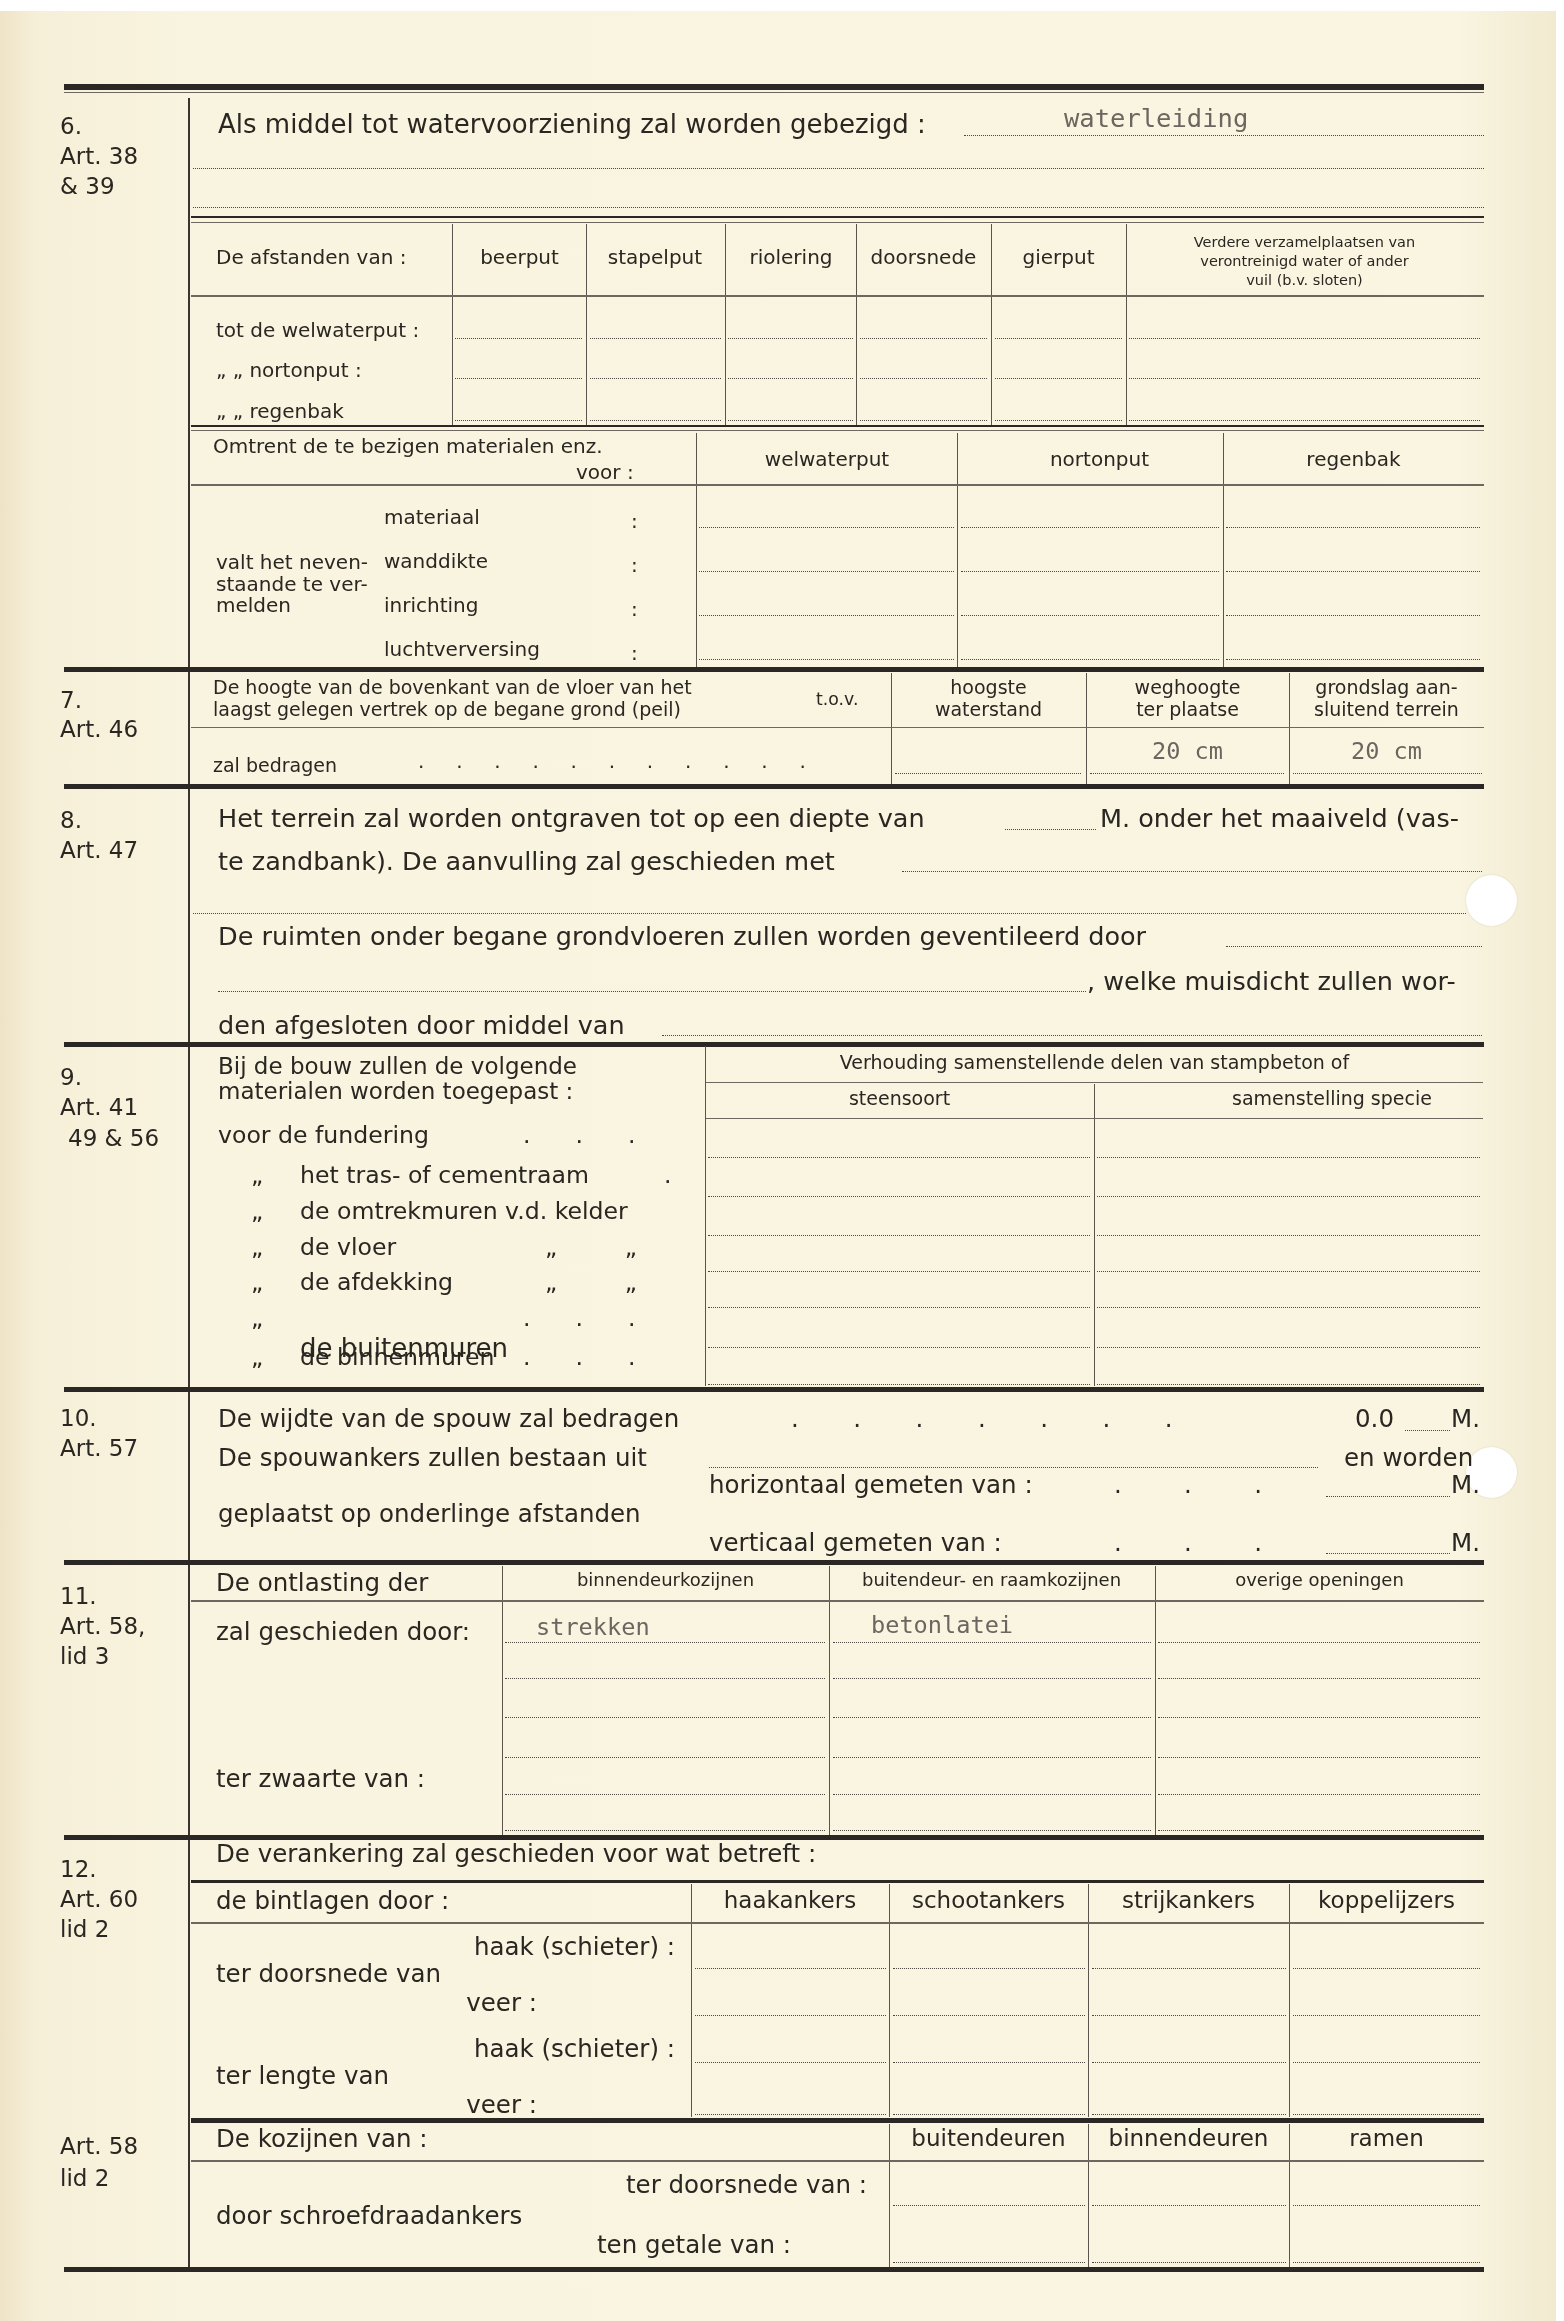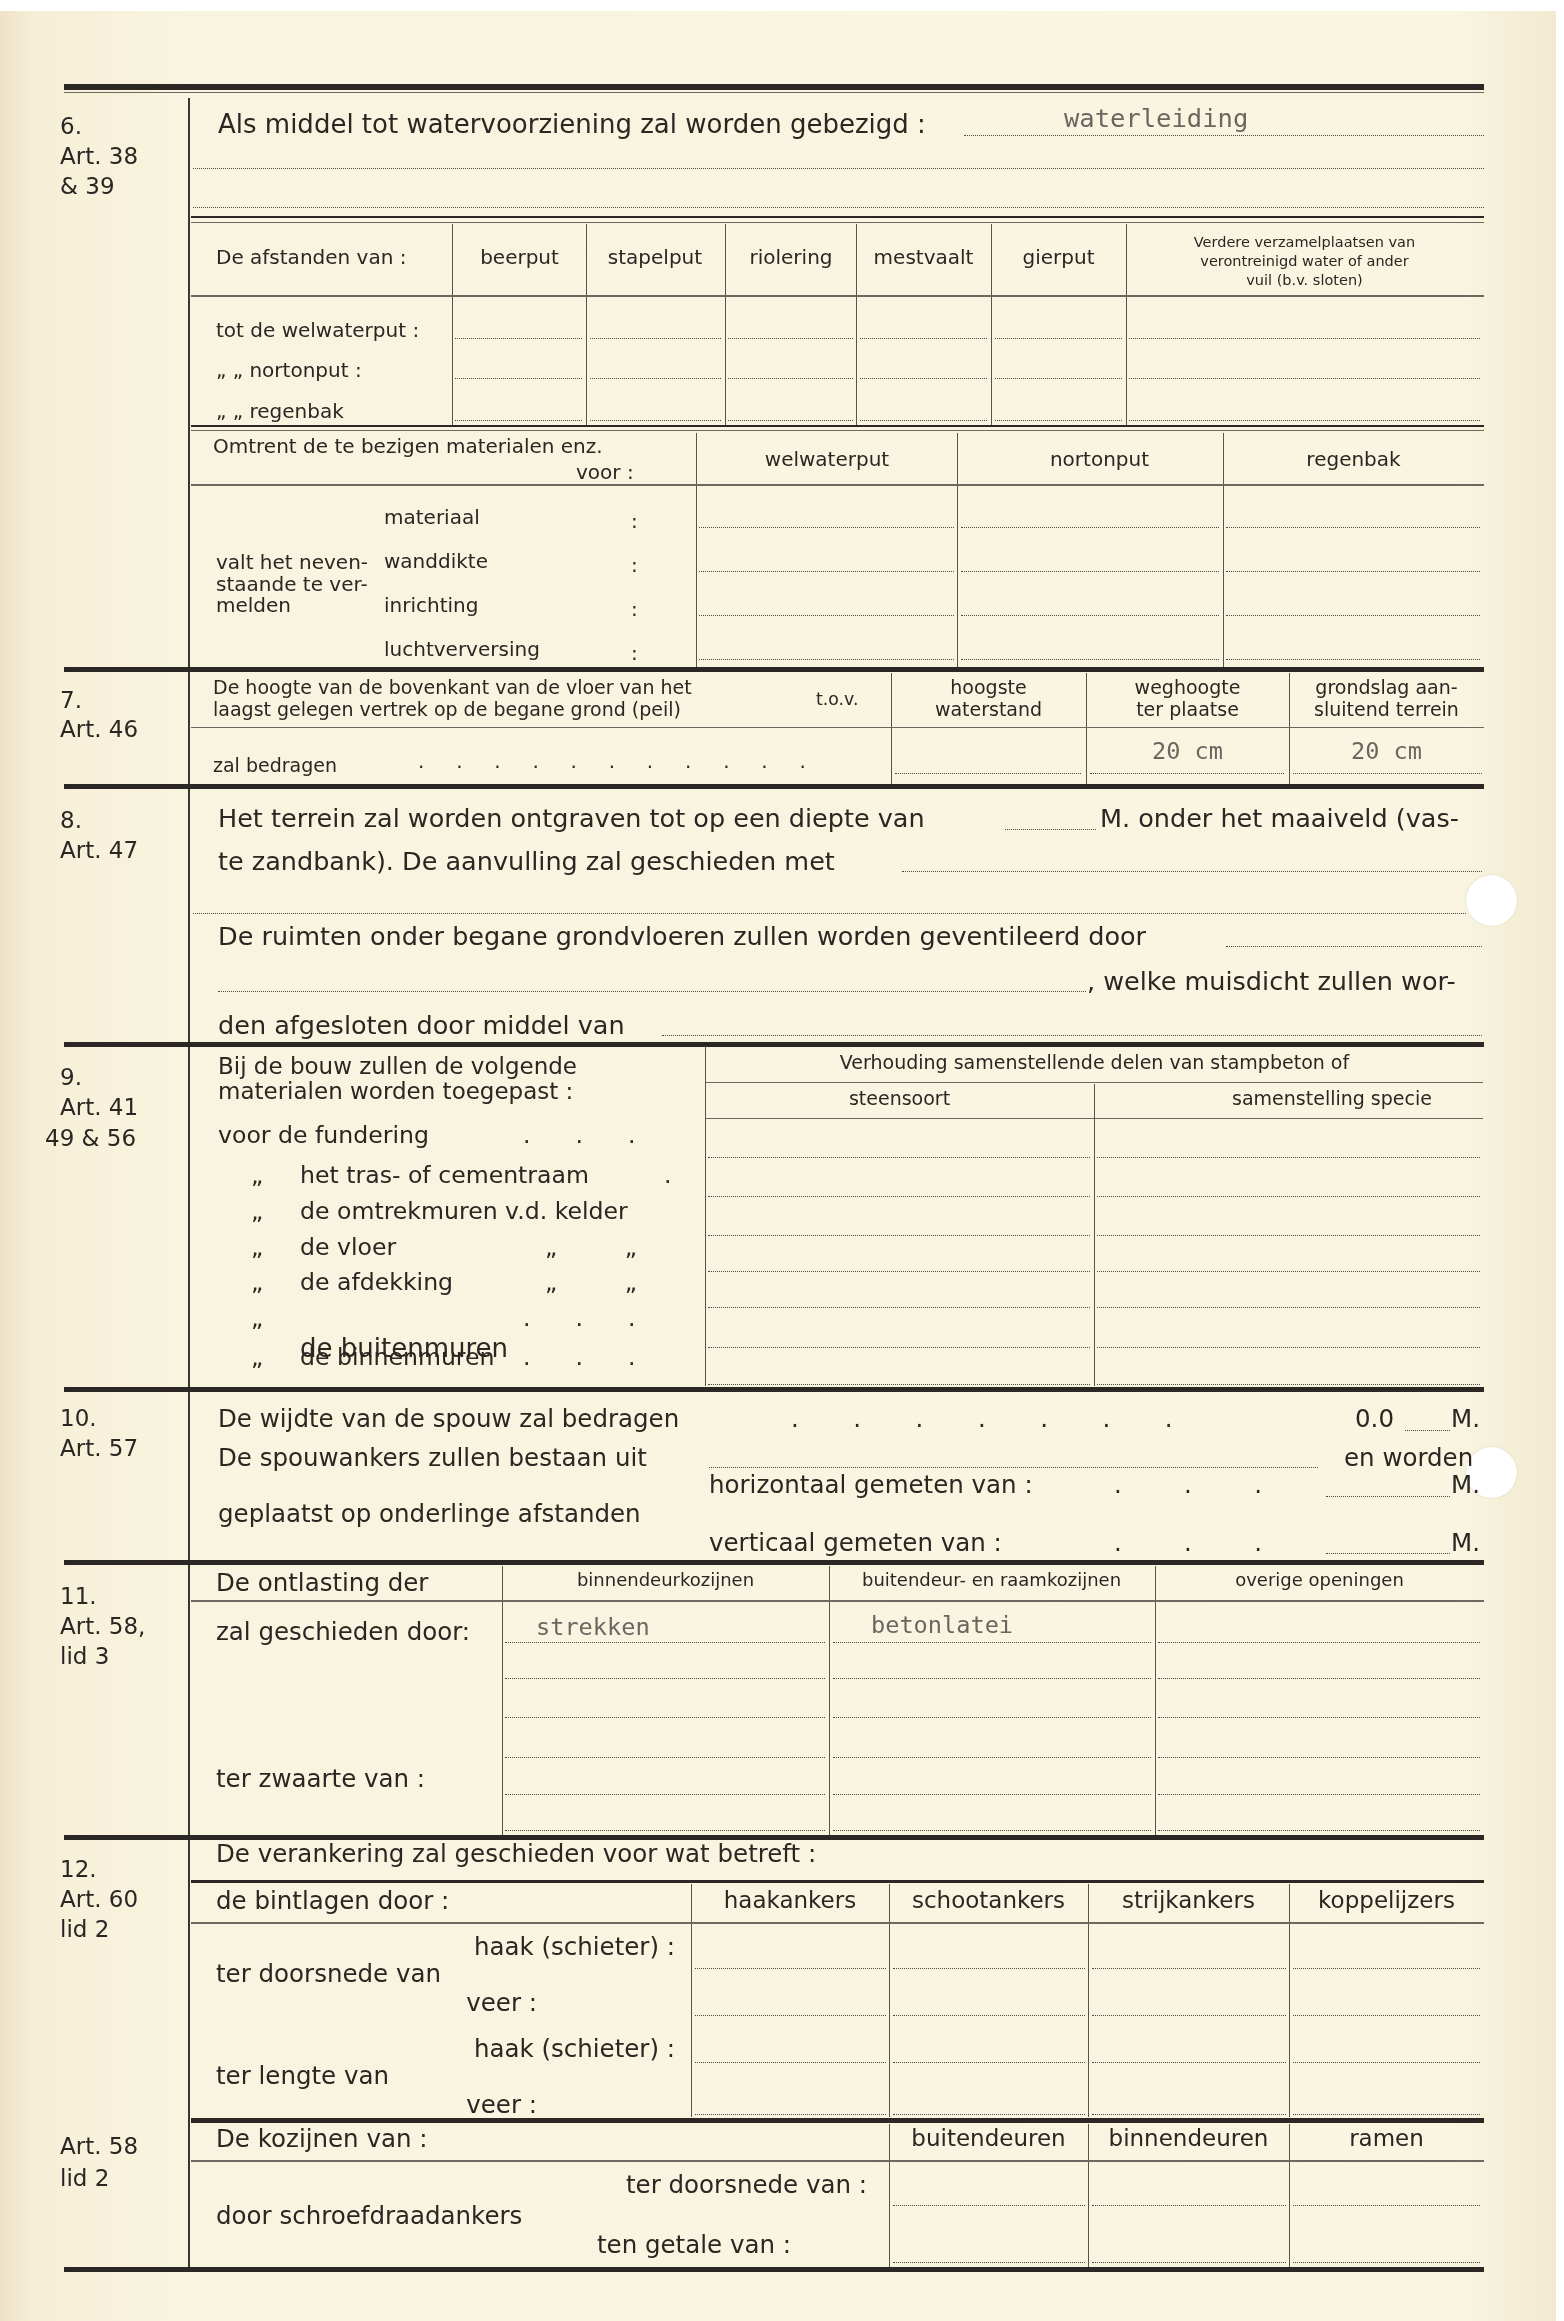--- a/index.html
+++ b/index.html
@@ -57,21 +57,21 @@
 <div class="vthin" style="left:452px; top:224px; height:202px;"></div>
 <div class="vthin" style="left:586px; top:224px; height:202px;"></div>
 <div class="vthin" style="left:725px; top:224px; height:202px;"></div>
 <div class="vthin" style="left:856px; top:224px; height:202px;"></div>
 <div class="vthin" style="left:991px; top:224px; height:202px;"></div>
 <div class="vthin" style="left:1126px; top:224px; height:202px;"></div>
 
 <div class="t md c" style="left:452px; width:135px; top:247px;">beerput</div>
 <div class="t md c" style="left:586px; width:138px; top:247px;">stapelput</div>
 <div class="t md c" style="left:725px; width:132px; top:247px;">riolering</div>
-<div class="t md c" style="left:856px; width:135px; top:247px;">mestvaalt</div>
+<div class="t md c" style="left:856px; width:135px; top:247px;">doorsnede</div>
 <div class="t md c" style="left:991px; width:135px; top:247px;">gierput</div>
 <div class="t sm c" style="left:1127px; width:355px; top:235px; font-size:14.5px;">Verdere verzamelplaatsen van</div>
 <div class="t sm c" style="left:1127px; width:355px; top:254px; font-size:14.5px;">verontreinigd water of ander</div>
 <div class="t sm c" style="left:1127px; width:355px; top:273px; font-size:14.5px;">vuil (b.v. sloten)</div>
 
 <div class="rule hair" style="left:191px; top:295px; width:1293px; height:1.8px;"></div>
 
 <div class="t md" style="left:216px; top:320px;">tot de welwaterput :</div>
 <div class="t md" style="left:216px; top:360px;">„  „ nortonput :</div>
 <div class="t md" style="left:216px; top:401px;">„  „ regenbak</div>
@@ -175,21 +175,21 @@
 <div class="dots" style="left:1226px; top:946px; width:256px;"></div>
 <div class="dots" style="left:218px; top:991px; width:868px;"></div>
 <div class="t xl" style="left:1087px; top:969px; font-size:25.5px;">, welke muisdicht zullen wor-</div>
 <div class="t xl" style="left:218px; top:1013px; font-size:25.5px;">den afgesloten door middel van</div>
 <div class="dots" style="left:662px; top:1035px; width:820px;"></div>
 
 <div class="rule thick" style="left:64px; top:1042px; width:1420px; height:4.5px;"></div>
 
 <div class="t art" style="left:60px; top:1066px;">9.</div>
 <div class="t art" style="left:60px; top:1096px;">Art. 41</div>
-<div class="t art" style="left:45px; top:1127px;">49 &amp; 56</div>
+<div class="t art" style="left:68px; top:1127px;">49 &amp; 56</div>
 <div class="t lg" style="left:218px; top:1055px; font-size:23px;">Bij de bouw zullen de volgende</div>
 <div class="t lg" style="left:218px; top:1080px; font-size:23px;">materialen worden toegepast :</div>
 <div class="vthin" style="left:705px; top:1046px; height:340px;"></div>
 <div class="t md c" style="left:705px; width:779px; top:1053px; font-size:19px;">Verhouding samenstellende delen van stampbeton of</div>
 <div class="rule hair" style="left:706px; top:1082px; width:777px;"></div>
 <div class="vthin" style="left:1094px; top:1084px; height:302px;"></div>
 <div class="t md c" style="left:705px; width:389px; top:1089px; font-size:19px;">steensoort</div>
 <div class="t md c" style="left:1094px; width:390px; top:1089px; font-size:19px;padding-left:43px;">samenstelling specie</div>
 <div class="rule hair" style="left:706px; top:1118px; width:777px;"></div>
 <div id="mat9-list">

